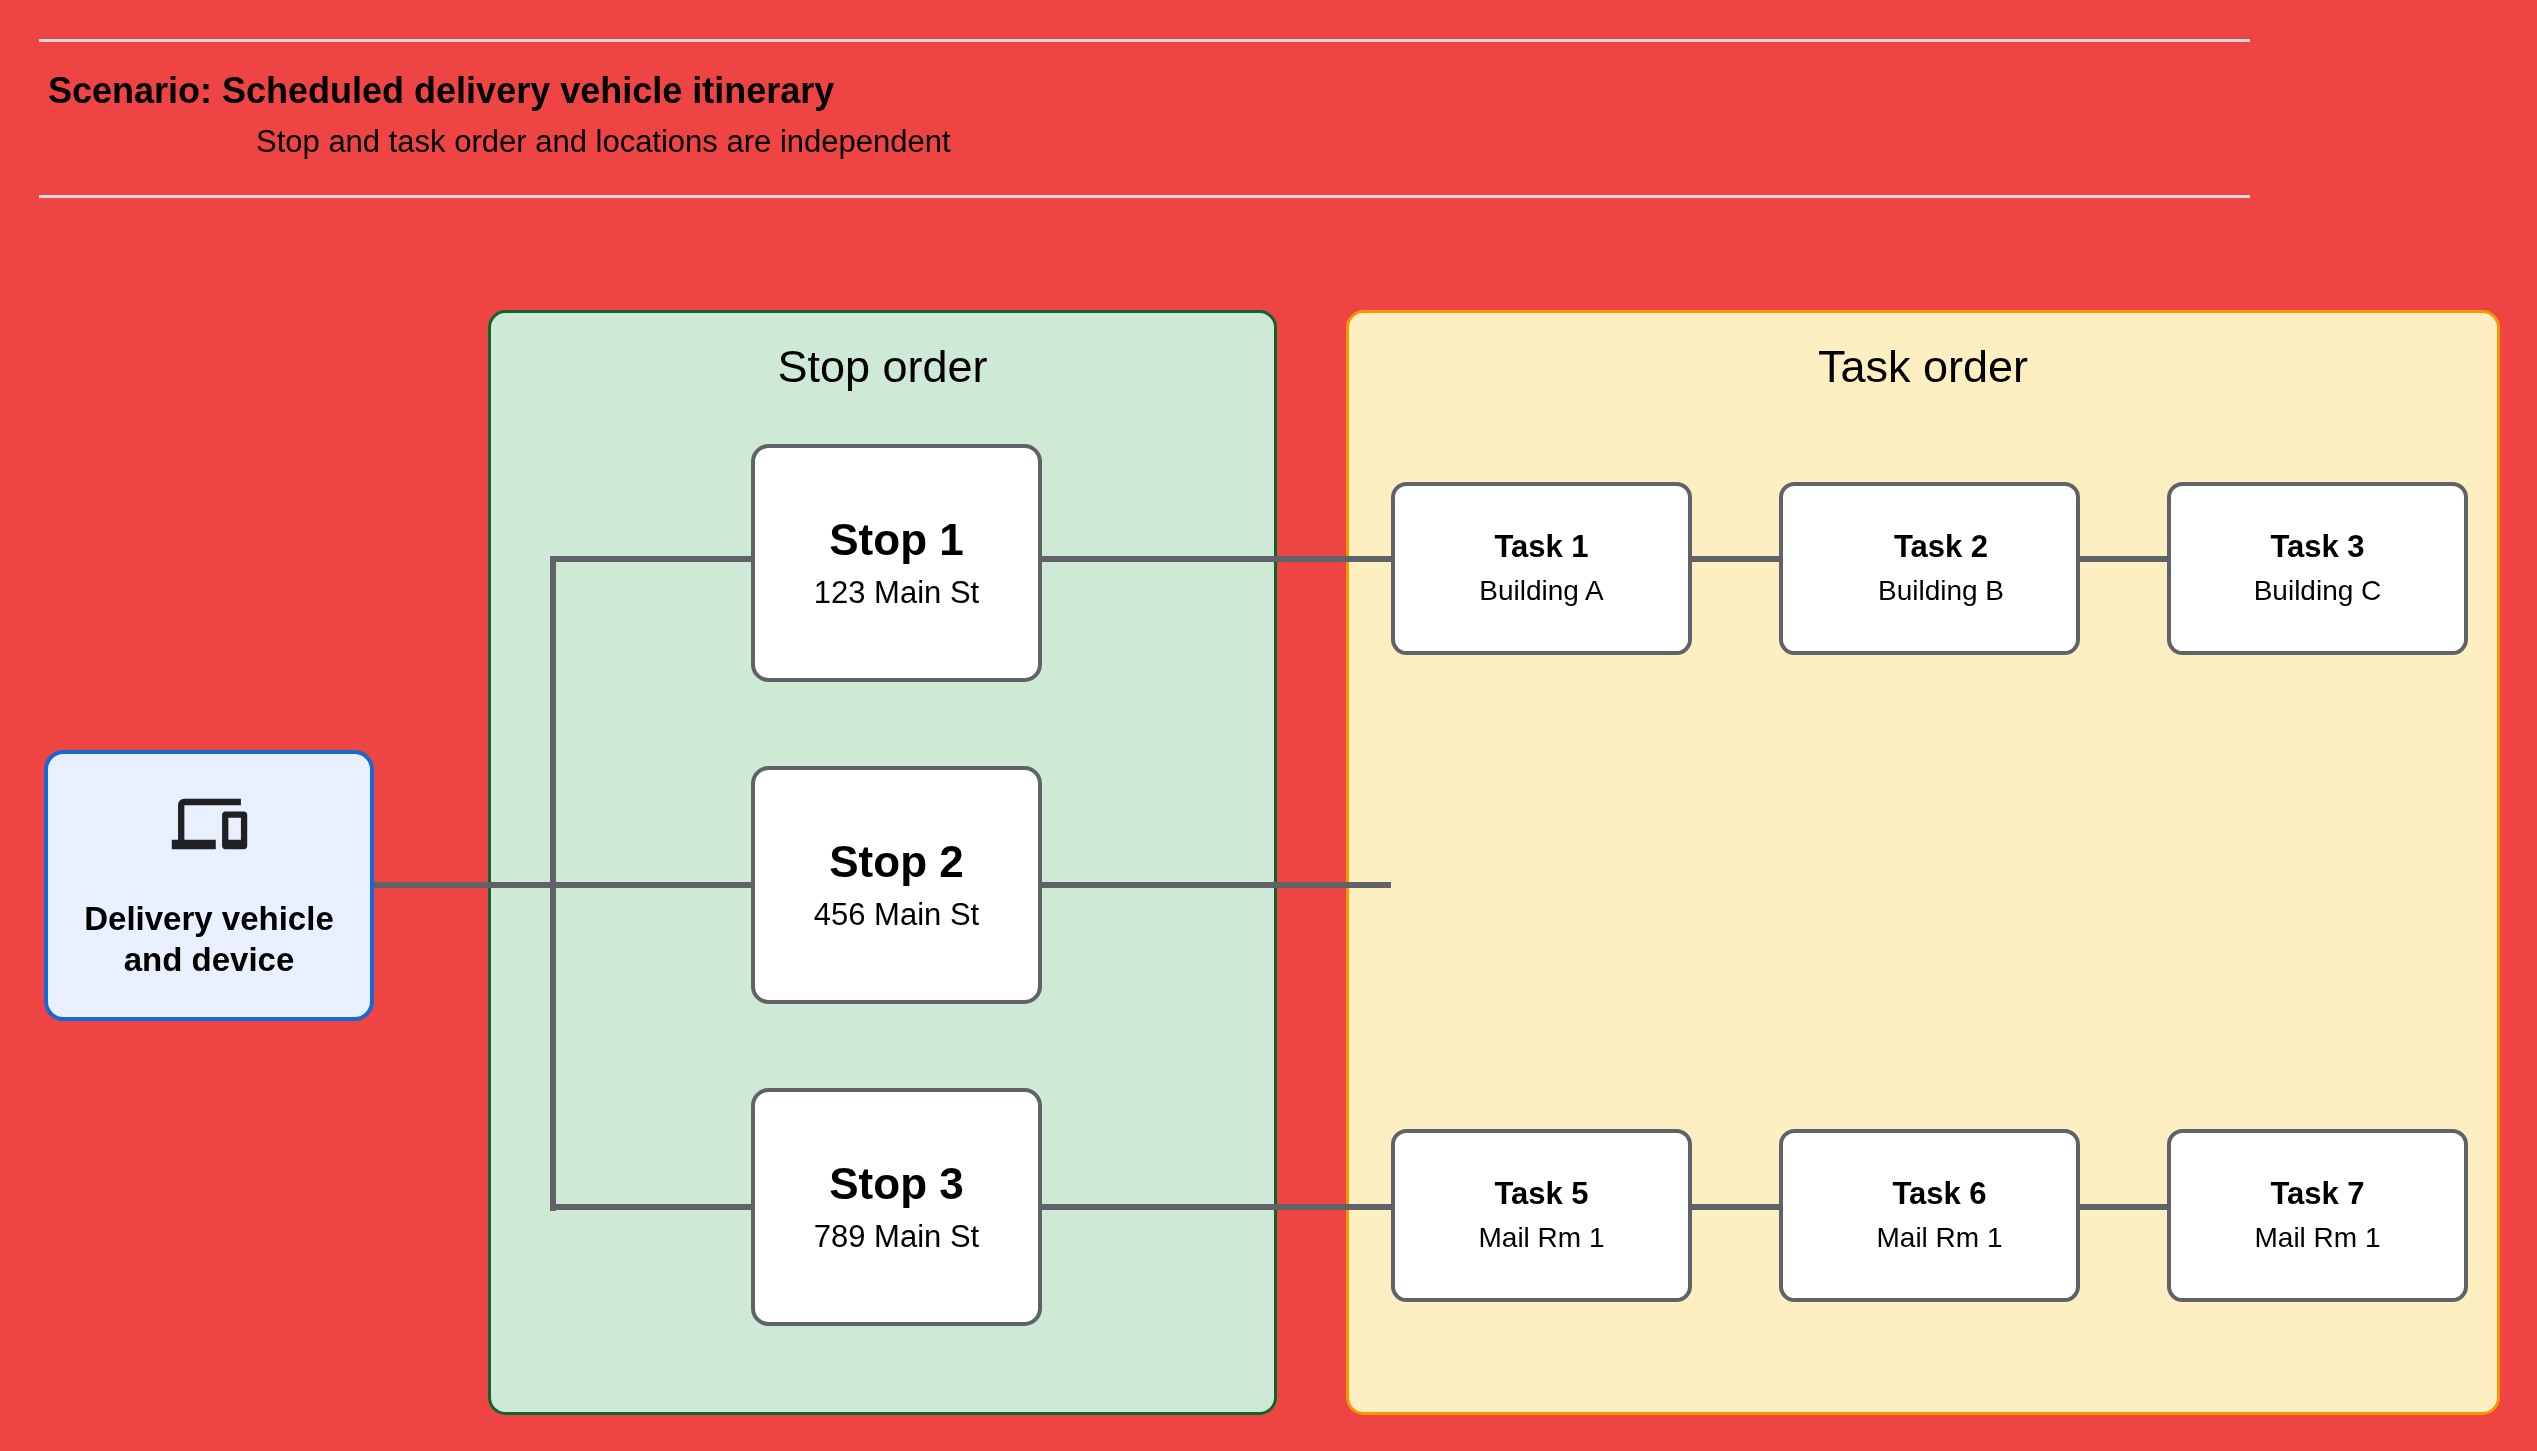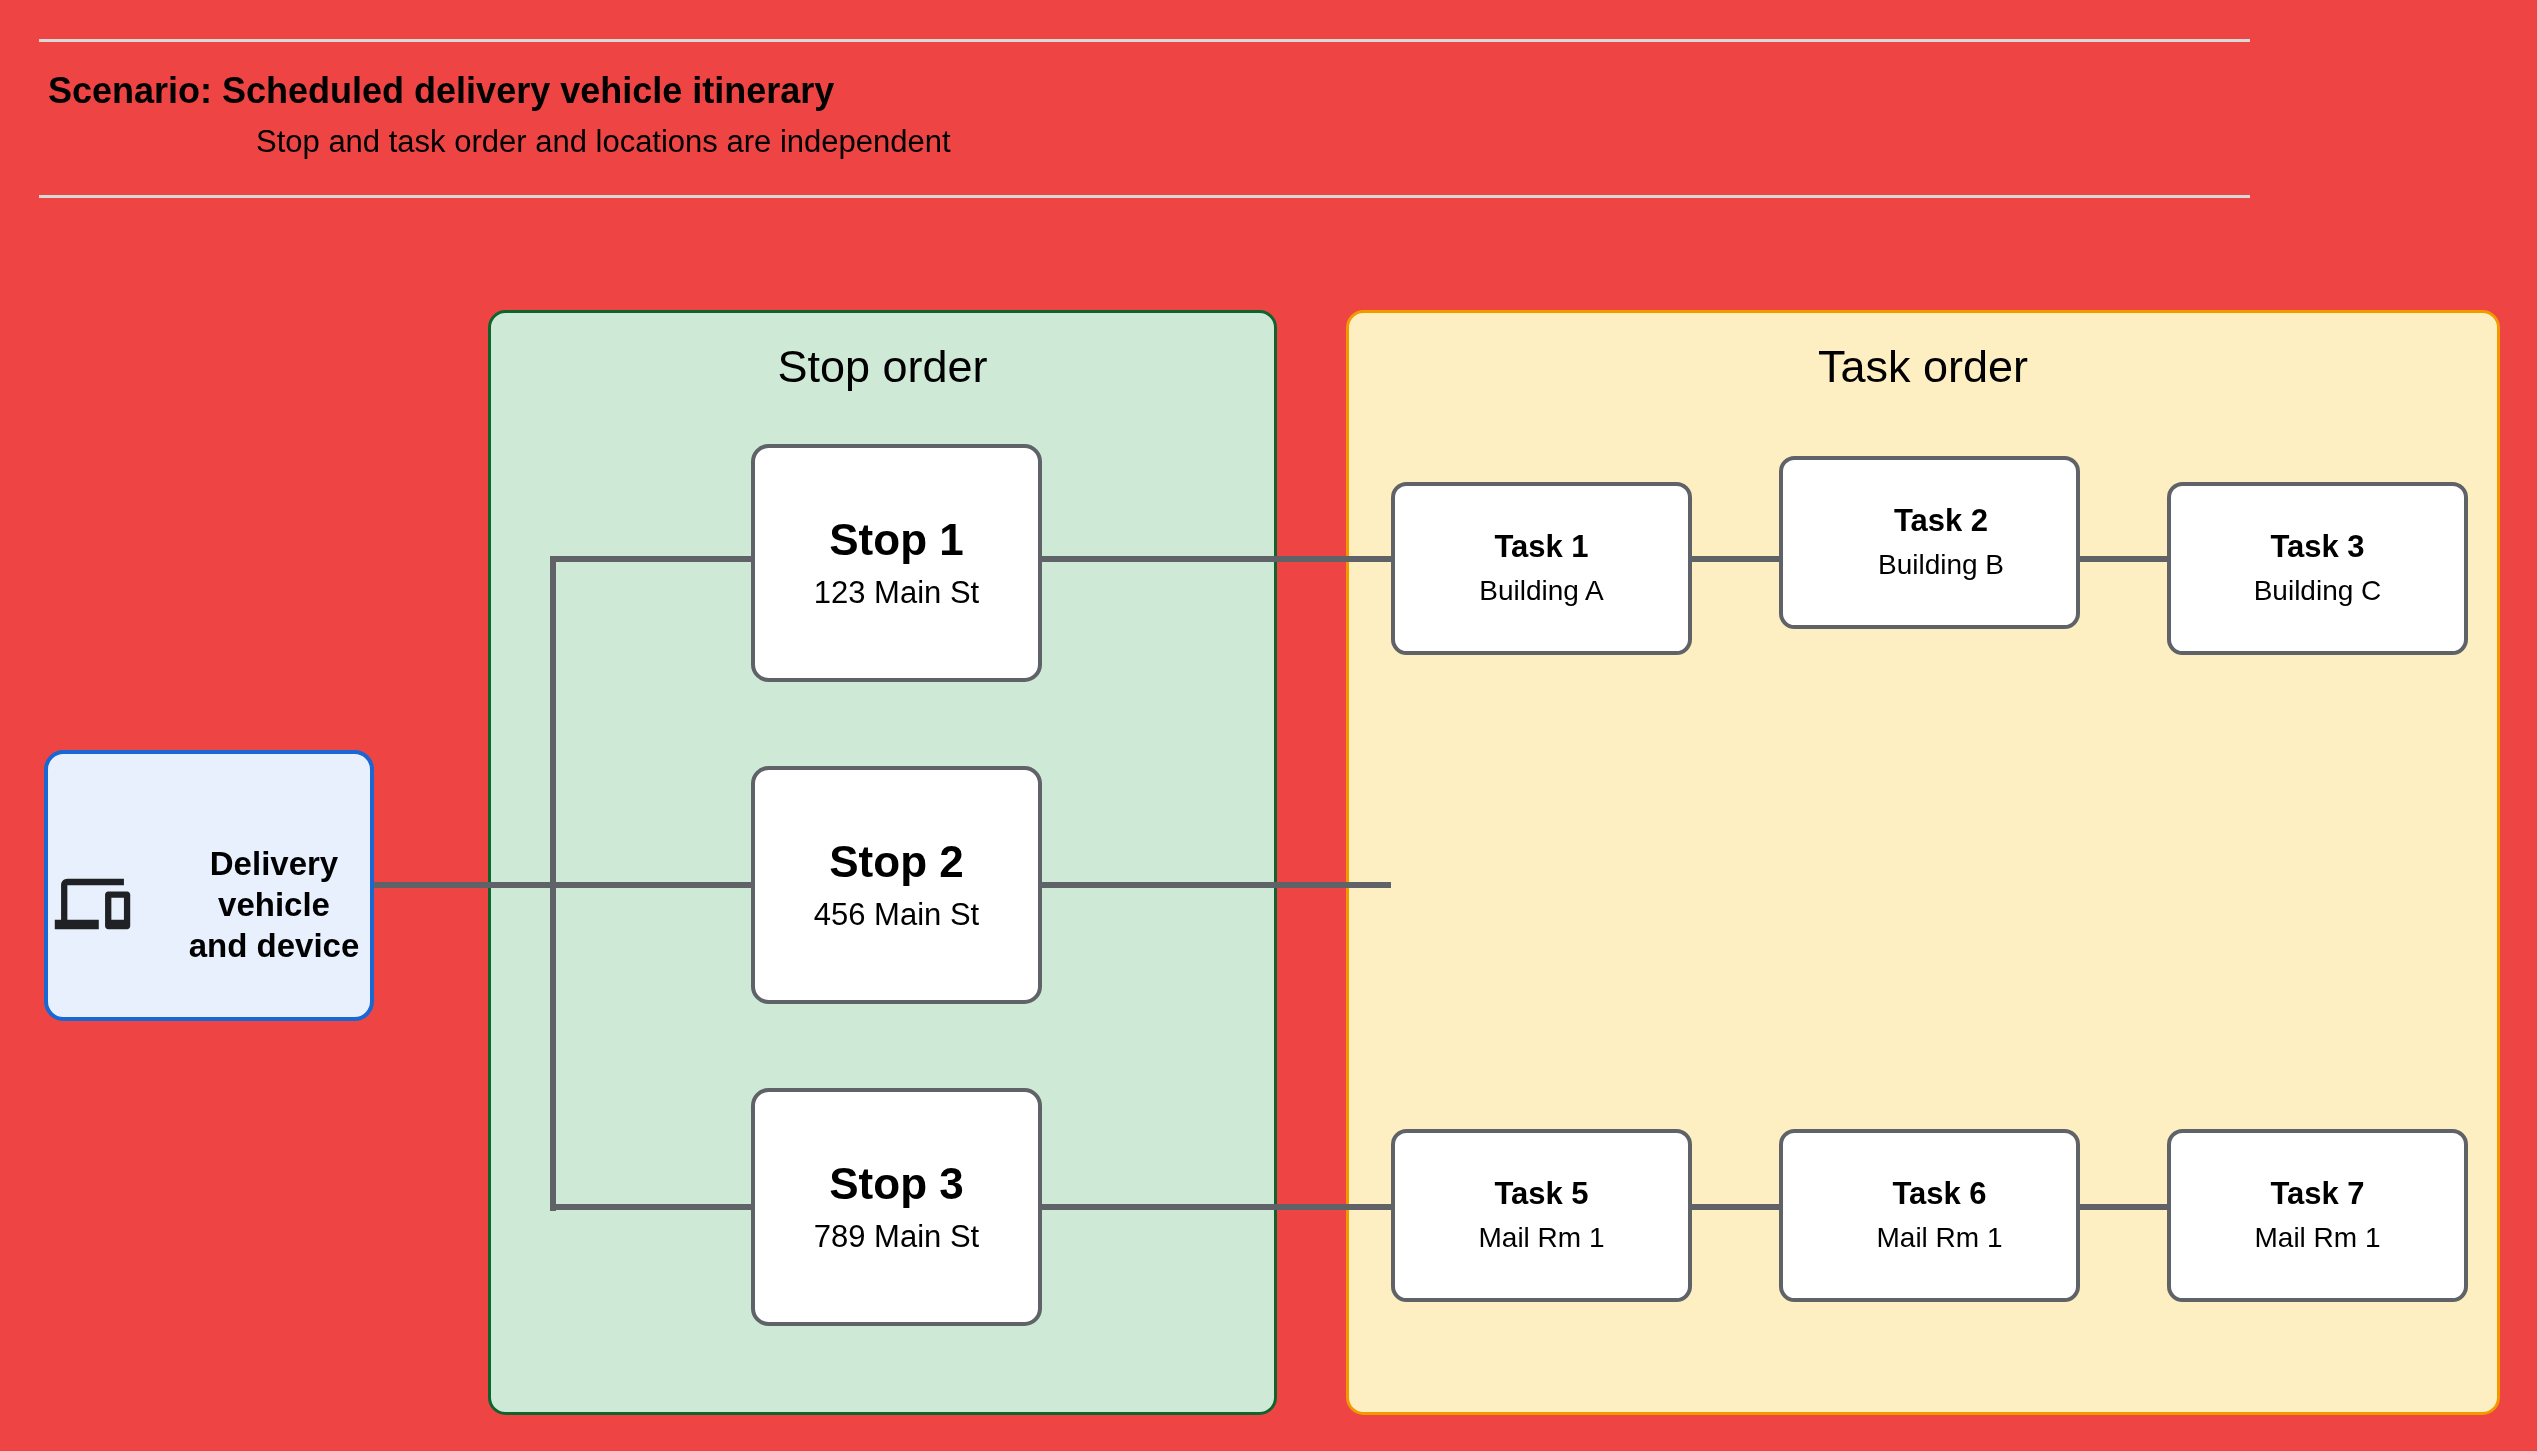--- a/index.html
+++ b/index.html
@@ -31,26 +31,26 @@
         display:flex;flex-direction:column;align-items:center;justify-content:center;text-align:center;z-index:3;}
   .stop-node{left:751px;width:291px;height:238px;border-radius:17.5px;gap:11.6px;}
   .stop-node .node-title{font-size:44px;font-weight:700;line-height:1.1;}
   .stop-node .node-loc{font-size:31px;font-weight:400;line-height:1.1;}
   .task-node{width:301px;height:173px;border-radius:15.5px;gap:12px;}
   .task-node .node-title{font-size:31px;font-weight:700;line-height:1.1;}
   .task-node .node-loc{font-size:28px;font-weight:400;line-height:1.1;}
 
   .device-node{position:absolute;left:44px;top:750px;width:330px;height:271px;box-sizing:border-box;
         background:var(--blue_fill);border:4.8px solid var(--blue_border);border-radius:19.4px;
-        display:flex;flex-direction:row;align-items:center;padding-top:37px;gap:41px;z-index:3;}
+        display:flex;flex-direction:column;align-items:center;padding-top:37px;gap:41px;z-index:3;}
   .device-node .icon svg{display:block;}
   .device-label{font-size:33px;font-weight:700;line-height:41px;text-align:center;}
 
   #s1{top:444px;} #s2{top:766px;} #s3{top:1088px;}
-  #t1{left:1391px;top:482px;} #t2{left:1779px;top:456px;padding-left:23px;} #t3{left:2167px;top:482px;}
+  #t1{left:1391px;top:482px;} #t2{left:1779px;top:482px;padding-left:23px;} #t3{left:2167px;top:482px;}
   #t4{left:1391px;top:807px;}
   #t5{left:1391px;top:1129px;} #t6{left:1779px;top:1129px;padding-left:20px;} #t7{left:2167px;top:1129px;}
 
   #c-feed{left:373px;top:882px;width:378px;height:5.8px;}
   #c-trunk{left:550px;top:556px;width:5.8px;height:655px;}
   #c-branch1{left:550px;top:556px;width:202px;height:5.8px;}
   #c-branch3{left:550px;top:1204px;width:202px;height:5.8px;}
   #c-s1t1{left:1042px;top:556px;width:349px;height:5.8px;}
   #c-s2t4{left:1042px;top:882px;width:349px;height:5.8px;}
   #c-s3t5{left:1042px;top:1204px;width:349px;height:5.8px;}

